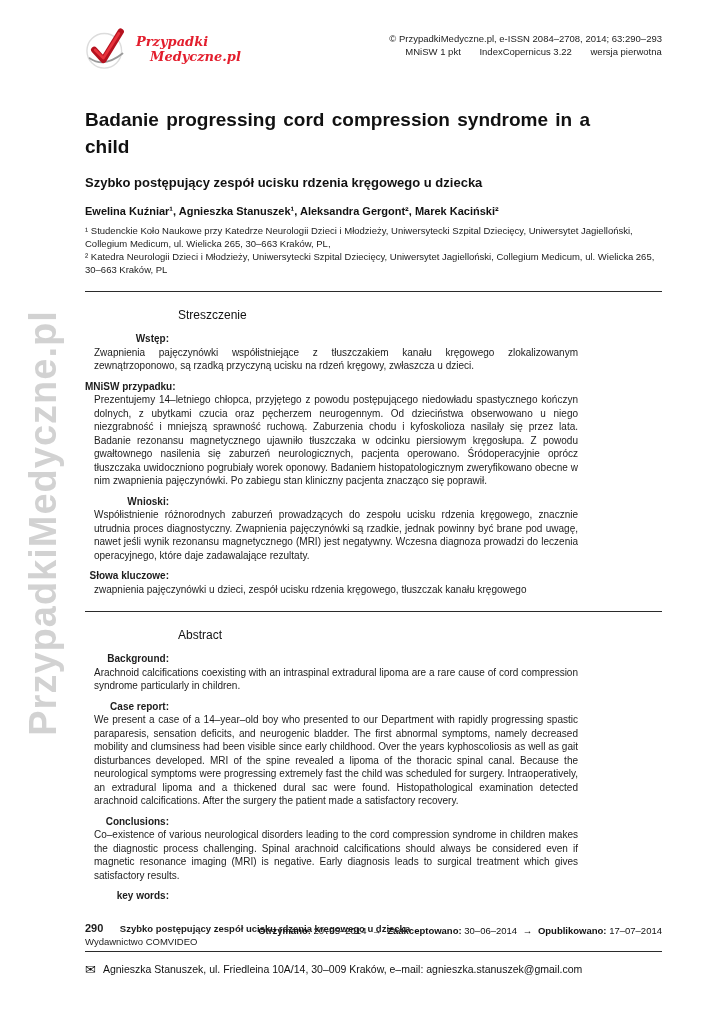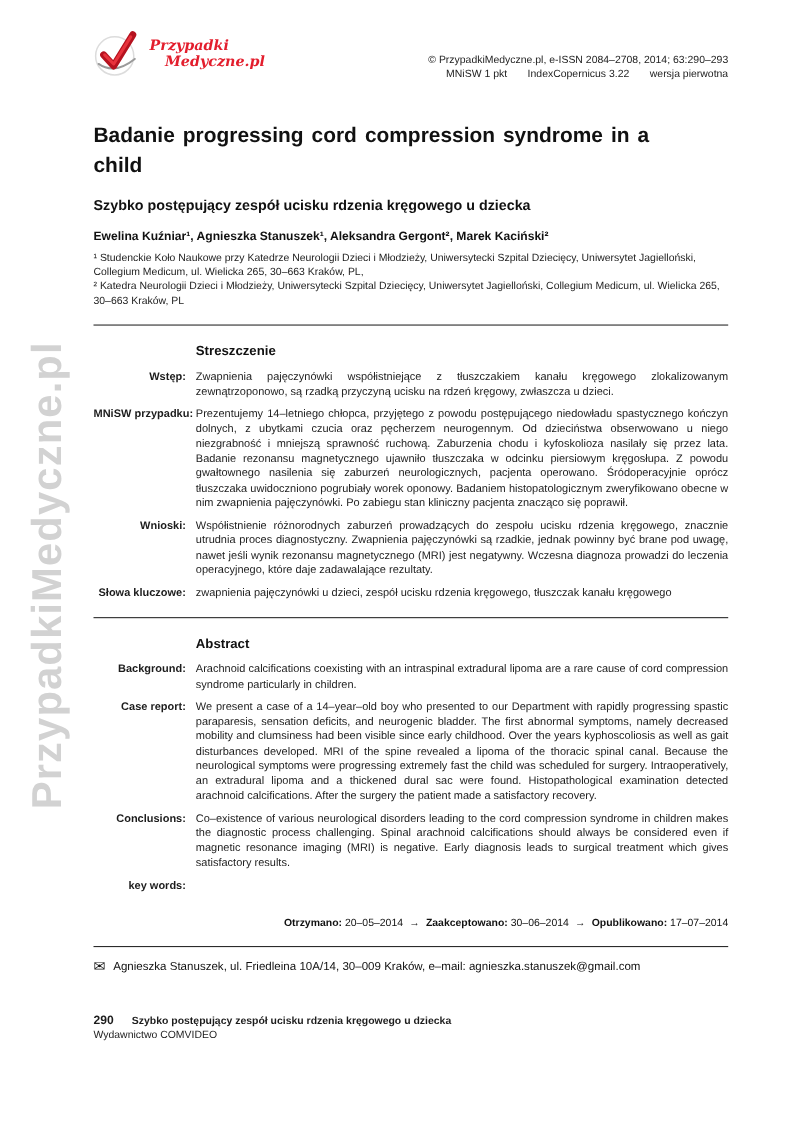--- a/index.html
+++ b/index.html
@@ -22,34 +22,34 @@
     color: #d2d2d2; text-align: center; white-space: nowrap;
     user-select: none;
   }
 
   
   .header { display: flex; justify-content: space-between; align-items: flex-start; }
   .logo { display: flex; align-items: flex-start; gap: 7px; }
   .logo svg { display: block; }
   .logo-text { font-family: "DejaVu Serif", serif; font-style: italic; font-weight: bold; color: #e31e2d; font-size: 13px; line-height: 15px; padding-top: 6px; }
   .logo-text .l2 { padding-left: 14px; }
-  .pub-info { text-align: right; font-size: 9.5px; line-height: 13px; color: #222; padding-top: 4px; margin-top: 16px; }
+  .pub-info { font-size: 9.5px; line-height: 13px; color: #222; padding-top: 4px; }
   .metrics span { margin-left: 16px; }
 
   
   .title-en { margin-top: 36px; font-size: 19px; font-weight: bold; line-height: 27px; width: 515px; word-spacing: 2px; color: #111; }
   .title-pl { margin-top: 15px; font-size: 13px; font-weight: bold; color: #111; }
   .authors  { margin-top: 15px; font-size: 11px; font-weight: bold; color: #111; }
   .affiliations { margin-top: 7px; font-size: 9.5px; line-height: 13px; color: #222; }
 
   .rule { border: none; border-top: 1px solid #2b2b2b; margin: 15px 0 0 0; }
 
   
-  .section-heading { margin: 16px 0 10px 93px; font-size: 12px; font-weight: bold; color: #111; }
-  .row { display: flex; margin-bottom: 7px; font-size: 10px; line-height: 13.5px; }
+  .section-heading { margin: 16px 0 10px 93px; font-size: 12px; font-weight: normal; color: #111; }
+  .row { display: flex; margin-bottom: 7px; font-size: 10px; line-height: 13.5px; flex-direction: column; }
   .row .label { width: 84px; flex-shrink: 0; text-align: right; font-weight: bold; white-space: nowrap; }
   .row .text { margin-left: 9px; width: 484px; text-align: justify; }
 
   
   .dates { margin-top: 22px; text-align: right; font-size: 9.5px; color: #111; }
   .dates .dl { font-weight: bold; }
   .dates .arrow { margin: 0 3px; }
 
   
   .correspondence { margin-top: 11px; font-size: 10.5px; color: #111; display: flex; align-items: center; gap: 7px; }

